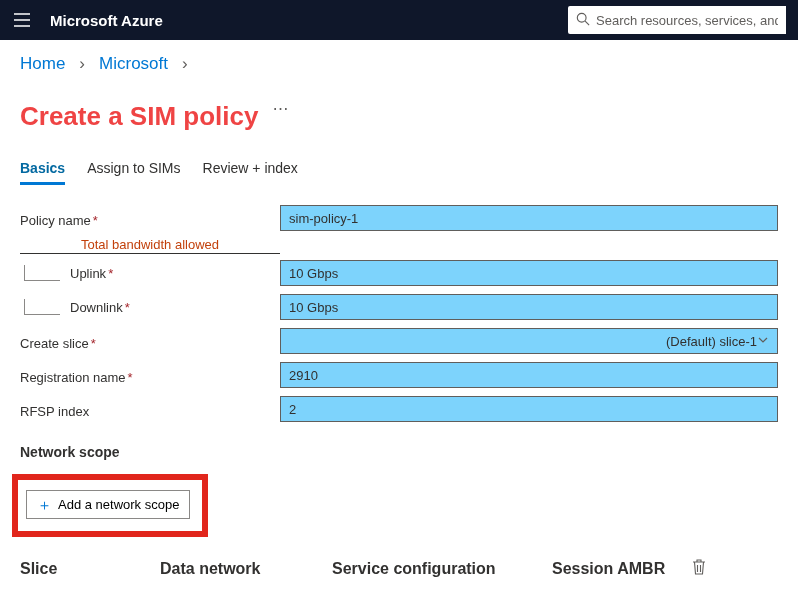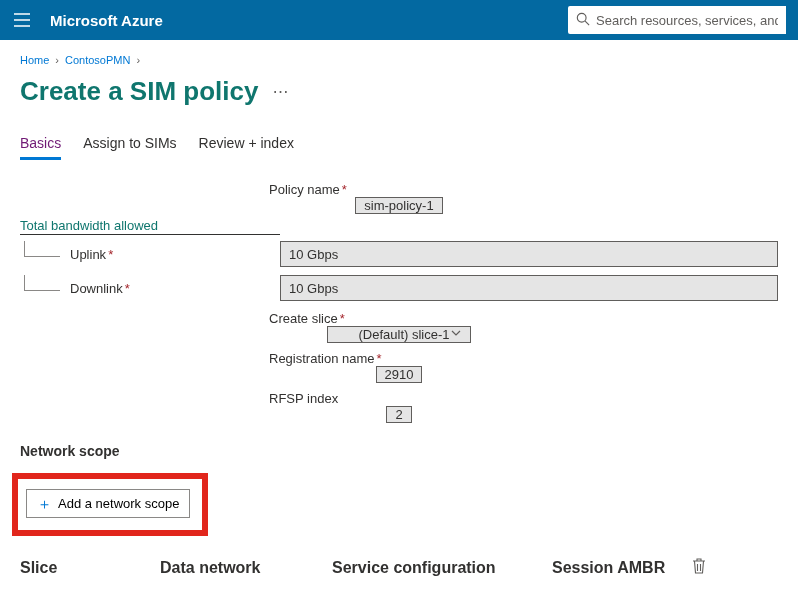--- a/index.html
+++ b/index.html
@@ -6,21 +6,21 @@
   body {
     font-family: "Segoe UI", -apple-system, sans-serif;
     font-size: 13px;
     color: #323130;
     background: #ffffff;
     width: 798px;
     height: 614px;
     overflow: hidden;
   }
   .topbar {
-    background: #0369a1;
+    background: #0f172a;
     height: 40px;
     display: flex;
     align-items: center;
     color: #ffffff;
     padding: 0 12px;
   }
   .hamburger {
     width: 20px; height: 20px;
     margin-right: 18px;
     display: flex; align-items: center; justify-content: center;
@@ -47,100 +47,101 @@
     font-size: 13px;
     white-space: nowrap;
     overflow: hidden;
   }
 
   .content {
     padding: 14px 20px 0 20px;
   }
 
   .breadcrumb {
-    font-size: 11px;
+    font-size: 17px;
     color: #0078d4;
     display: flex;
     align-items: center;
-    gap: 6px;
+    gap: 14px;
     margin-bottom: 10px;
   }
   .breadcrumb .crumb { cursor: pointer; }
   .breadcrumb .sep { color: #605e5c; }
 
   h1.page-title {
     font-size: 26px;
     font-weight: 600;
-    color: #0f766e;
+    color: #ef4444;
     display: inline-block;
+    margin-top: 17px;
   }
   .title-row { display: flex; align-items: center; gap: 14px; margin-bottom: 28px;}
   .more-dots { color:#605e5c; font-size:16px; cursor:pointer; letter-spacing:1px;}
 
   .tabs {
     display: flex;
     gap: 22px;
     border-bottom: none;
     margin-bottom: 18px;
   }
   .tab {
     font-size: 14px;
     padding-bottom: 6px;
     cursor: pointer;
     color: #323130;
   }
   .tab.active {
-    font-weight: 400;
+    font-weight: 700;
     border-bottom: 3px solid #0078d4;
-    color: #701a75;
+    color: #0369a1;
   }
 
   .form-row {
     display: flex;
     align-items: center;
     margin-bottom: 4px;
     min-height: 30px;
-    flex-direction: column;
   }
   .form-label {
     width: 260px;
     font-size: 13px;
     color: #323130;
     padding-top: 4px;
   }
   .req { color: #a4262c; margin-left: 2px; }
   .form-control {
     flex: 1;
     border: 1px solid #605e5c;
     height: 26px;
     padding: 0 8px;
     font-size: 13px;
     display: flex;
     align-items: center;
-    background:#e5e5e5;
+    background:#7dd3fc;
   }
   .select-control {
     justify-content: flex-end;
     padding-left: 30px;
   }
   .chev { color:#605e5c; }
 
   .group-label {
     width: 260px;
     font-size: 13px;
-    color: #0f766e;
+    color: #c2410c;
     border-bottom: 1px solid #323130;
     padding-bottom: 1px;
     margin-bottom: 4px;
+    text-align: center;
   }
   .sub-row { display:flex; align-items:center; margin-bottom:4px; min-height:30px;}
   .sub-label {
     width: 260px;
     display: flex;
-    align-items: center;
+    align-items: flex-end;
     font-size: 13px;
   }
   .tree-line {
     display:inline-block;
     width: 36px;
     height: 16px;
     border-left: 1px solid #8a8886;
     border-bottom: 1px solid #8a8886;
     margin-right: 10px;
     margin-left: 4px;
@@ -210,21 +211,21 @@
     <span class="label">Search resources, services, and docs</span>
   </div>
 </div>
 
 <div class="content">
 
   
   <div class="breadcrumb">
     <span class="crumb">Home</span>
     <span class="sep">›</span>
-    <span class="crumb">ContosoPMN</span>
+    <span class="crumb">Microsoft</span>
     <span class="sep">›</span>
   </div>
 
   
   <div class="title-row">
     <h1 class="page-title">Create a SIM policy</h1>
     <span class="more-dots">⋯</span>
   </div>
 
   

